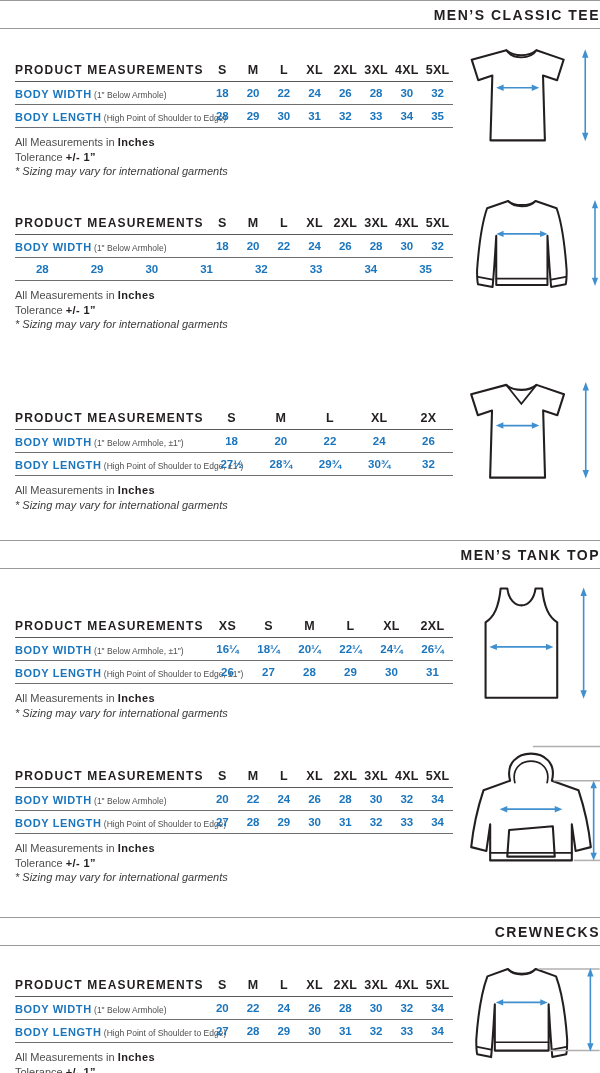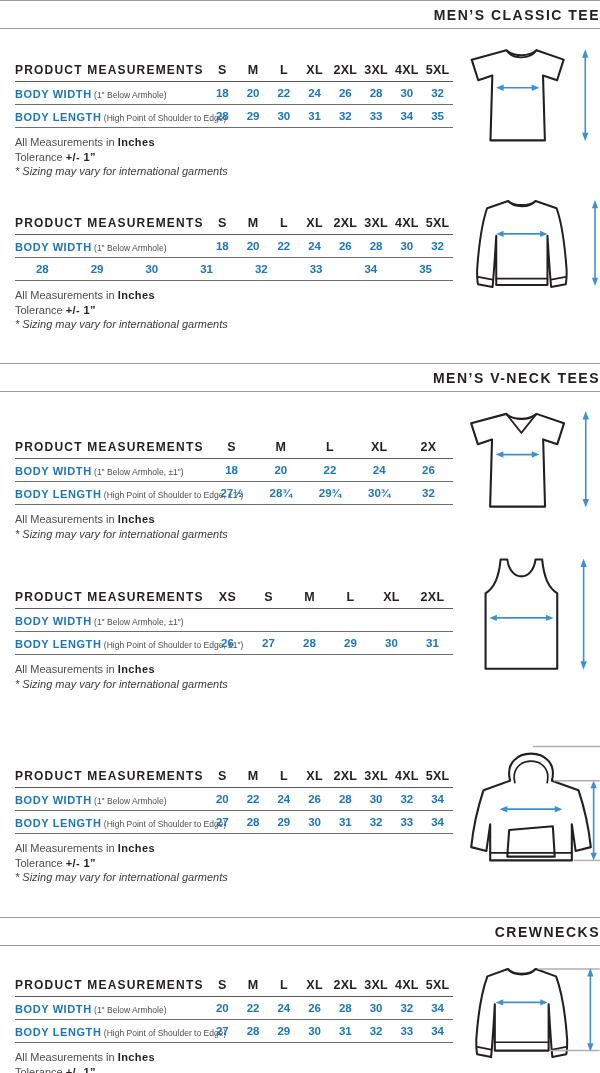--- a/index.html
+++ b/index.html
@@ -195,23 +195,20 @@
       <line class="arrow" x1="150" y1="18" x2="150" y2="98"></line>
       <polygon class="ah" points="150,11 146.6,20 153.4,20"></polygon>
       <polygon class="ah" points="150,105 146.6,96 153.4,96"></polygon>
     </g>
   </svg>
         </div>
     </div>
   </div>
 
   <div class="section s2">
-    <div class="title-bar">
-      <span class="t">MEN’S V-NECK TEES</span>
-    </div>
     <div class="content">
       <div class="table-area">
         <div class="meas-table">
           <div class="t-row t-head">
             <div class="t-label head-label">PRODUCT MEASUREMENTS</div>
             <div class="t-cols">
                 <div class="t-cell head-cell">S</div>
                 <div class="t-cell head-cell">M</div>
                 <div class="t-cell head-cell">L</div>
                 <div class="t-cell head-cell">XL</div>
@@ -262,37 +259,48 @@
       <line class="arrow" x1="136" y1="16" x2="136" y2="104"></line>
       <polygon class="ah" points="136,9 132.6,18 139.4,18"></polygon>
       <polygon class="ah" points="136,111 132.6,102 139.4,102"></polygon>
     </g>
   </svg>
         </div>
     </div>
   </div>
 
   <div class="section s3">
+    <div class="title-bar">
+      <span class="t">MEN’S TANK TOP</span>
+    </div>
     <div class="content">
       <div class="table-area">
         <div class="meas-table">
           <div class="t-row t-head">
             <div class="t-label head-label">PRODUCT MEASUREMENTS</div>
             <div class="t-cols">
                 <div class="t-cell head-cell">XS</div>
                 <div class="t-cell head-cell">S</div>
                 <div class="t-cell head-cell">M</div>
                 <div class="t-cell head-cell">L</div>
                 <div class="t-cell head-cell">XL</div>
                 <div class="t-cell head-cell">2XL</div>
               </div>
           </div>
           <div class="rows-host">
               <div class="t-row">
                 <div class="t-label"><span class="row-label">BODY WIDTH</span><span class="row-note"> (1" Below Armhole, ±1")</span></div>
+                <div class="t-cols">
+                  <div class="t-cell val-cell">16¼</div>
+                  <div class="t-cell val-cell">18¼</div>
+                  <div class="t-cell val-cell">20¼</div>
+                  <div class="t-cell val-cell">22¼</div>
+                  <div class="t-cell val-cell">24¼</div>
+                  <div class="t-cell val-cell">26¼</div>
+                </div>
               </div>
               <div class="t-row">
                 <div class="t-label"><span class="row-label">BODY LENGTH</span><span class="row-note"> (High Point of Shoulder to Edge, ±1")</span></div>
                 <div class="t-cols">
                   <div class="t-cell val-cell">26</div>
                   <div class="t-cell val-cell">27</div>
                   <div class="t-cell val-cell">28</div>
                   <div class="t-cell val-cell">29</div>
                   <div class="t-cell val-cell">30</div>
                   <div class="t-cell val-cell">31</div>

